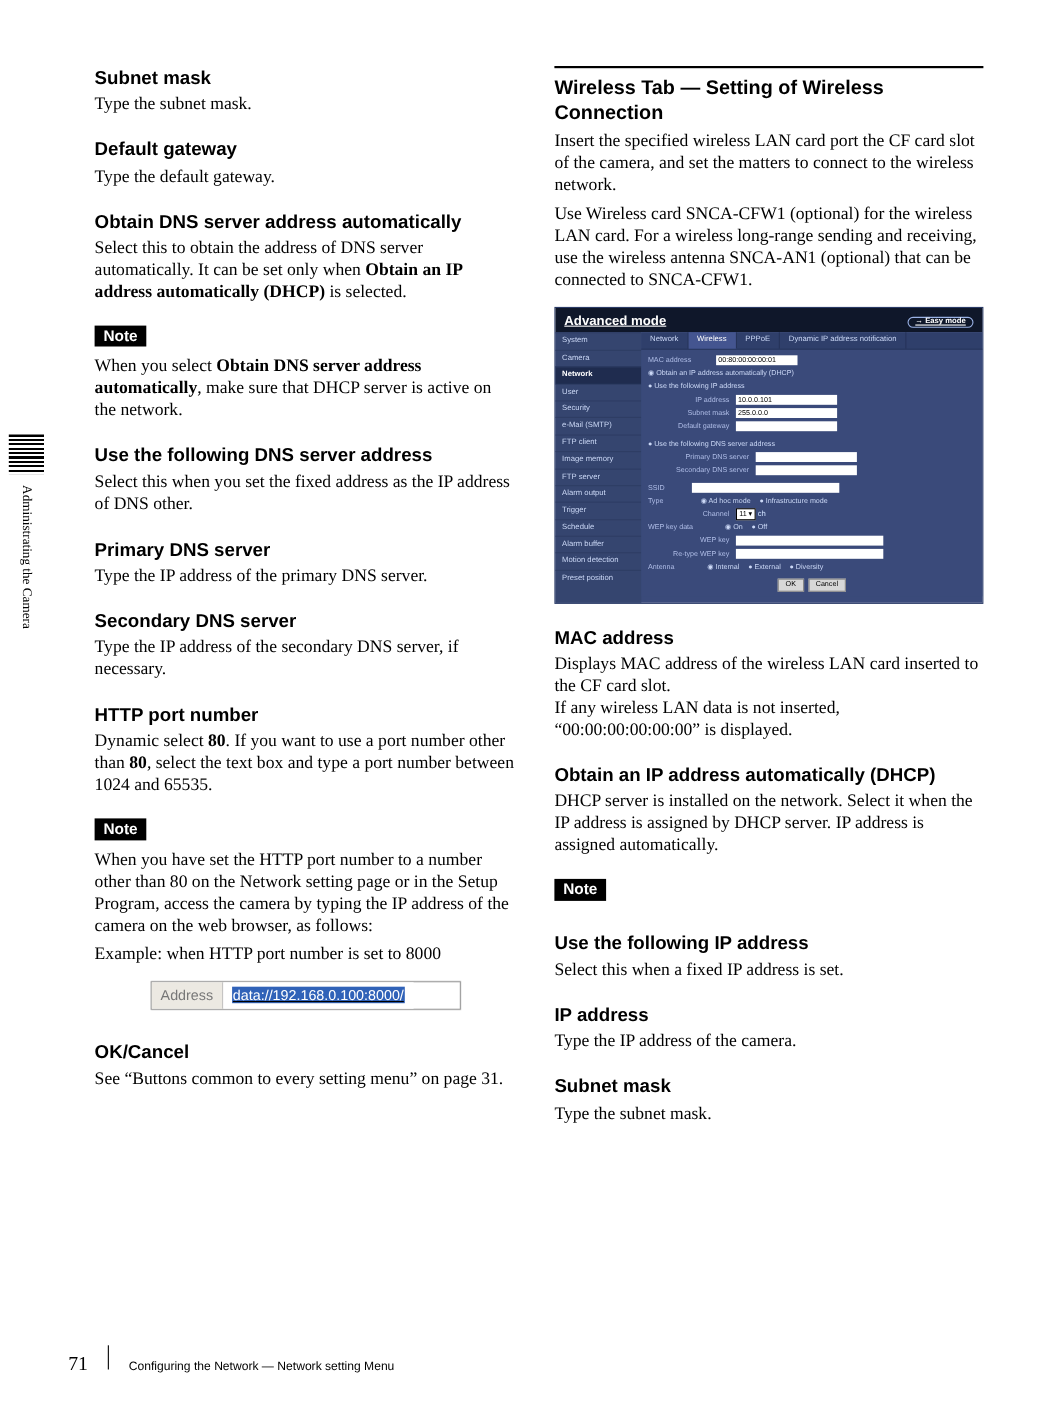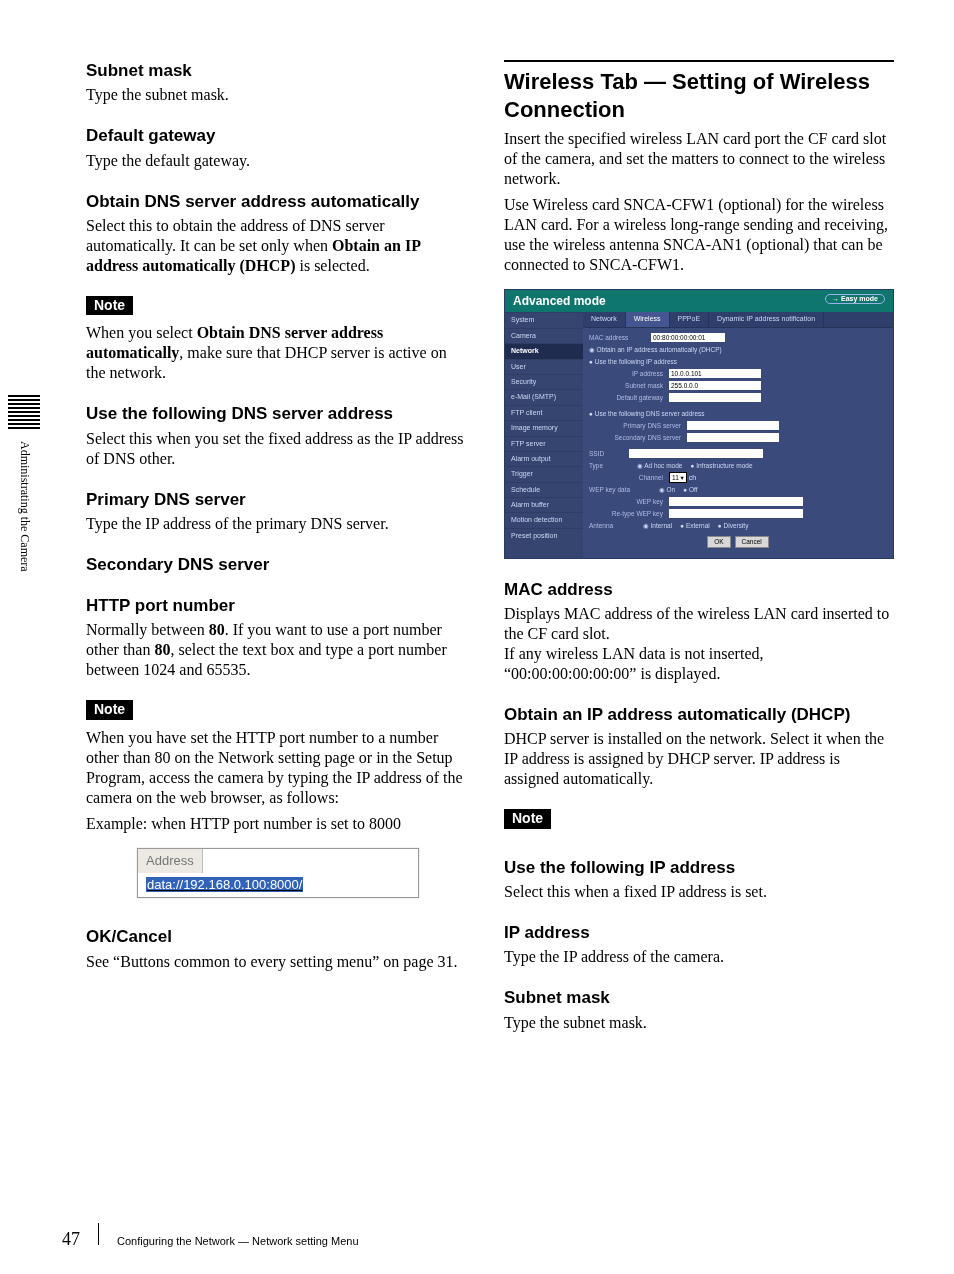--- a/index.html
+++ b/index.html
@@ -22,21 +22,21 @@
     gap: 34px;
   }
   .col {
     flex: 1 1 0;
     font-size: 16px;
     line-height: 1.25;
   }
   h2 {
     font-family: Arial, Helvetica, sans-serif;
     font-weight: bold;
-    font-size: 22px;
+    font-size: 18px;
     margin: 0 0 6px 0;
     border-top: 2px solid #000;
     padding-top: 6px;
   }
   h3 {
     font-family: Arial, Helvetica, sans-serif;
     font-weight: bold;
     font-size: 17px;
     margin: 20px 0 4px 0;
   }
@@ -49,28 +49,27 @@
     background: #000;
     color: #fff;
     font-family: Arial, Helvetica, sans-serif;
     font-weight: bold;
     font-size: 14px;
     padding: 1px 8px;
     margin: 14px 0 8px 0;
   }
   .addr-box {
     display: flex;
-    align-items: flex-start;
+    align-items: flex-end;
     border: 1px solid #999;
     width: 280px;
     margin: 14px auto 28px auto;
     font-family: Arial, sans-serif;
     font-size: 13px;
     box-shadow: 0 0 1px rgba(0,0,0,.3);
-    flex-direction: column;
   }
   .addr-label {
     background: #ece9e2;
     color: #777;
     padding: 4px 8px;
     border-right: 1px solid #bbb;
   }
   .addr-url {
     background: #fff;
     padding: 4px 8px;
@@ -130,28 +129,29 @@
   .ui {
     font-family: Arial, sans-serif;
     width: 388px;
     color: #cfe1ff;
     font-size: 7px;
     line-height: 1.2;
     margin: 14px 0 18px 0;
     border: 1px solid #2a3a66;
   }
   .ui-head {
-    background: #0f766e;
+    background: #0f172a;
     color: #fff;
     font-size: 12px;
     font-weight: bold;
     padding: 4px 8px;
     display: flex;
     justify-content: space-between;
-    align-items: flex-start;
+    align-items: flex-end;
+    text-decoration: underline;
   }
   .ui-head .easy {
     font-size: 7px;
     border: 1px solid #9ab2e6;
     border-radius: 7px;
     padding: 0 6px;
   }
   .ui-body {
     display: flex;
     background: #3a4a7a;
@@ -249,24 +249,25 @@
         <span>When you select </span><strong>Obtain DNS server address automatically</strong><span>, make sure that DHCP server is active on the network.</span>
       </p>
 
       <h3>Use the following DNS server address</h3>
       <p>Select this when you set the fixed address as the IP address of DNS other.</p>
 
       <h3>Primary DNS server</h3>
       <p>Type the IP address of the primary DNS server.</p>
 
       <h3>Secondary DNS server</h3>
+      <p>Type the IP address of the secondary DNS server, if necessary.</p>
 
       <h3>HTTP port number</h3>
       <p>
-        <span>Normally between </span><strong>80</strong><span>.   If you want to use a port number other than </span><strong>80</strong><span>, select the text box and type a port number between 1024 and 65535.</span>
+        <span>Dynamic select </span><strong>80</strong><span>.   If you want to use a port number other than </span><strong>80</strong><span>, select the text box and type a port number between 1024 and 65535.</span>
       </p>
 
       <div class="note-label">Note</div>
       <p>When you have set the HTTP port number to a number other than 80 on the Network setting page or in the Setup Program, access the camera by typing the IP address of the camera on the web browser, as follows:</p>
 
       <p style="margin-top:2px">Example: when HTTP port number is set to 8000</p>
       <div class="addr-box">
         <div class="addr-label">Address</div>
         <div class="addr-url"><span class="addr-url-inner">data://192.168.0.100:8000/</span></div>
       </div>
@@ -401,17 +402,17 @@
 
       <h3>IP address</h3>
       <p>Type the IP address of the camera.</p>
 
       <h3>Subnet mask</h3>
       <p>Type the subnet mask.</p>
     </div>
   </div>
 
   <div class="footer">
-    <span class="pnum">47</span>
+    <span class="pnum">71</span>
     <span class="divider"></span>
     <span>Configuring the Network — Network setting Menu</span>
   </div>
 </div>
 
 </body></html>

